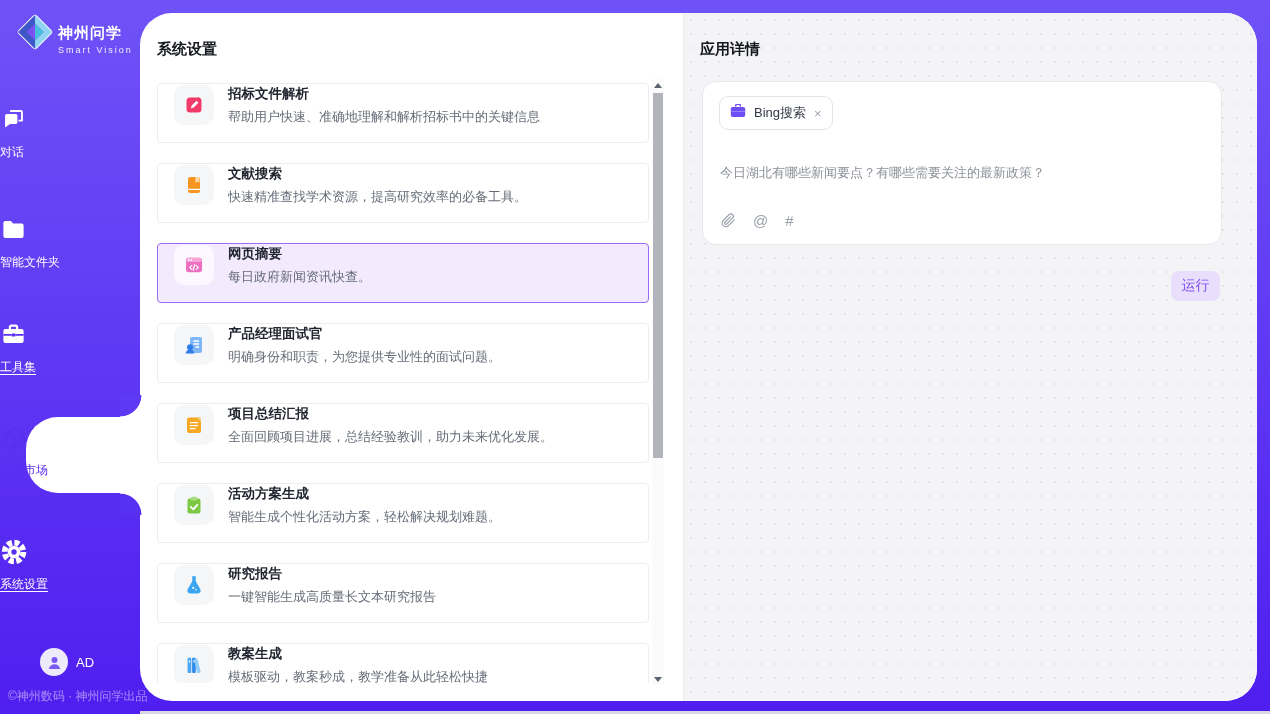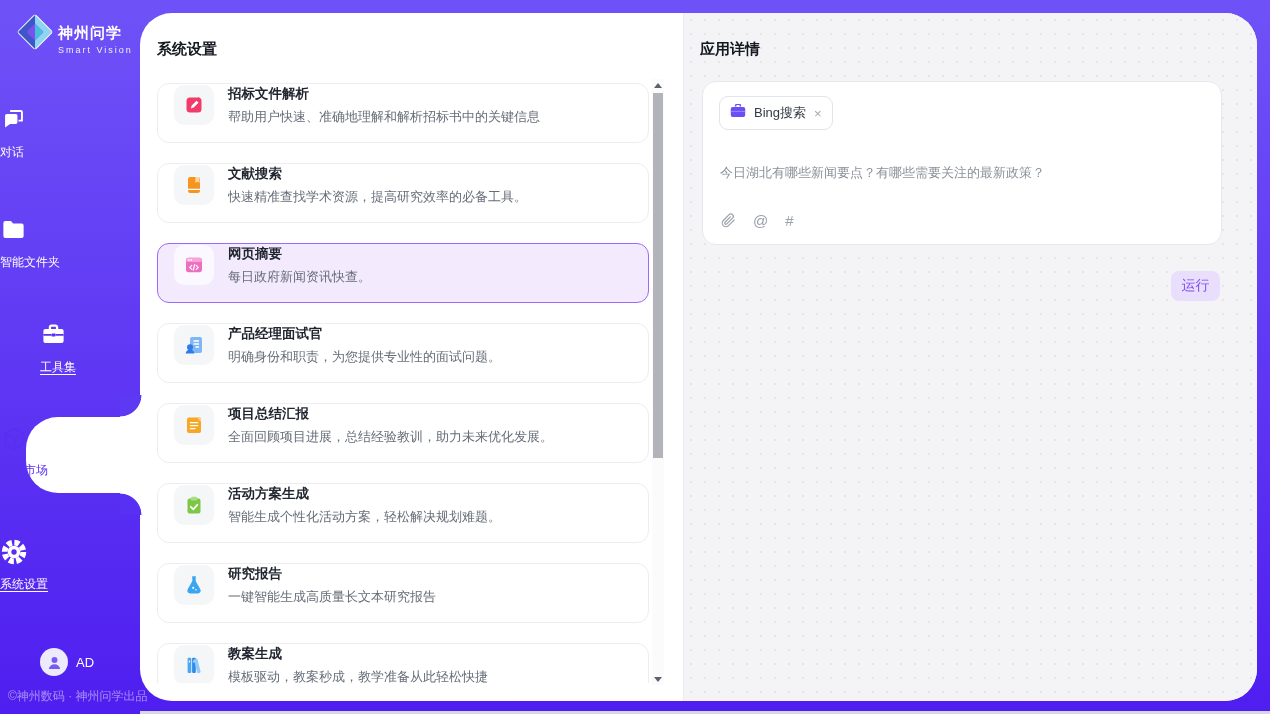--- a/index.html
+++ b/index.html
@@ -43,21 +43,21 @@
   .detail-bg{ position:absolute; left:543px; top:0; right:0; bottom:0; background:#f4f4f7;
     border-left:1px solid #ececf1;
     background-image:radial-gradient(#e4e4ea 1px, transparent 1.3px); background-size:14px 14px; }
   .section-title{ position:absolute; top:27px; font-size:15px; font-weight:700; color:#15181e; }
   #list-title{ left:17px; }
   #detail-title{ left:560px; }
 
   
   .app-list{ position:absolute; left:17px; top:70px; width:492px; height:600px;
     overflow:hidden; display:flex; flex-direction:column; gap:20px; }
-  .app-item{ flex:none; height:60px; background:#fff; border:1px solid #ededf1; border-radius:12px;
+  .app-item{ flex:none; height:60px; background:#fff; border:1px solid #ededf1; border-radius:4px;
     display:flex; align-items:center; gap:14px; padding:0 14px 16px 16px; cursor:pointer; }
   .app-item.selected{ background:var(--sel-bg); border:1px solid var(--sel-border); }
   .tile{ flex:none; width:40px; height:40px; border-radius:10px; background:#f5f6f8;
     display:flex; align-items:center; justify-content:center; }
   .app-item.selected .tile{ background:#fbf8ff; }
   .app-texts{ min-width:0; }
   .app-name{ font-size:13.5px; font-weight:700; color:#1f242e; }
   .app-desc{ font-size:13px; color:#666d78; margin-top:5px; white-space:nowrap; overflow:hidden; }
 
   
@@ -113,21 +113,21 @@
     <span class="ni-label">对话</span>
   </div>
 
   <div class="nav-item" style="top: 216px;">
     <span class="ni-icon"><svg width="27" height="27" viewBox="0 0 24 24">
             <path d="M3 6.2A1.7 1.7 0 0 1 4.7 4.5h5l2 2.2h7.6A1.7 1.7 0 0 1 21 8.4v9.4a1.7 1.7 0 0 1-1.7 1.7H4.7A1.7 1.7 0 0 1 3 17.8z" fill="#fff"></path>
           </svg></span>
     <span class="ni-label">智能文件夹</span>
   </div>
 
-  <div class="nav-item underline" style="top: 321px; padding-left: 40px;">
+  <div class="nav-item underline" style="top: 321px;">
     <span class="ni-icon"><svg width="27" height="27" viewBox="0 0 24 24">
             <path d="M8.8 7V5.6A1.6 1.6 0 0 1 10.4 4h3.2a1.6 1.6 0 0 1 1.6 1.6V7" fill="none" stroke="#fff" stroke-width="2"></path>
             <rect x="3" y="7" width="18" height="12.5" rx="1.8" fill="#fff"></rect>
             <path d="M3 12.4h7.2M13.8 12.4H21" stroke="#5a31f2" stroke-width="1.6"></path>
             <rect x="10.2" y="11" width="3.6" height="2.8" rx=".6" fill="#5a31f2"></rect>
           </svg></span>
     <span class="ni-label">工具集</span>
   </div>
 <div class="nav-bubble" style="top: 417px;"></div>
       <div class="concave top" style="top: 395px;"></div>

